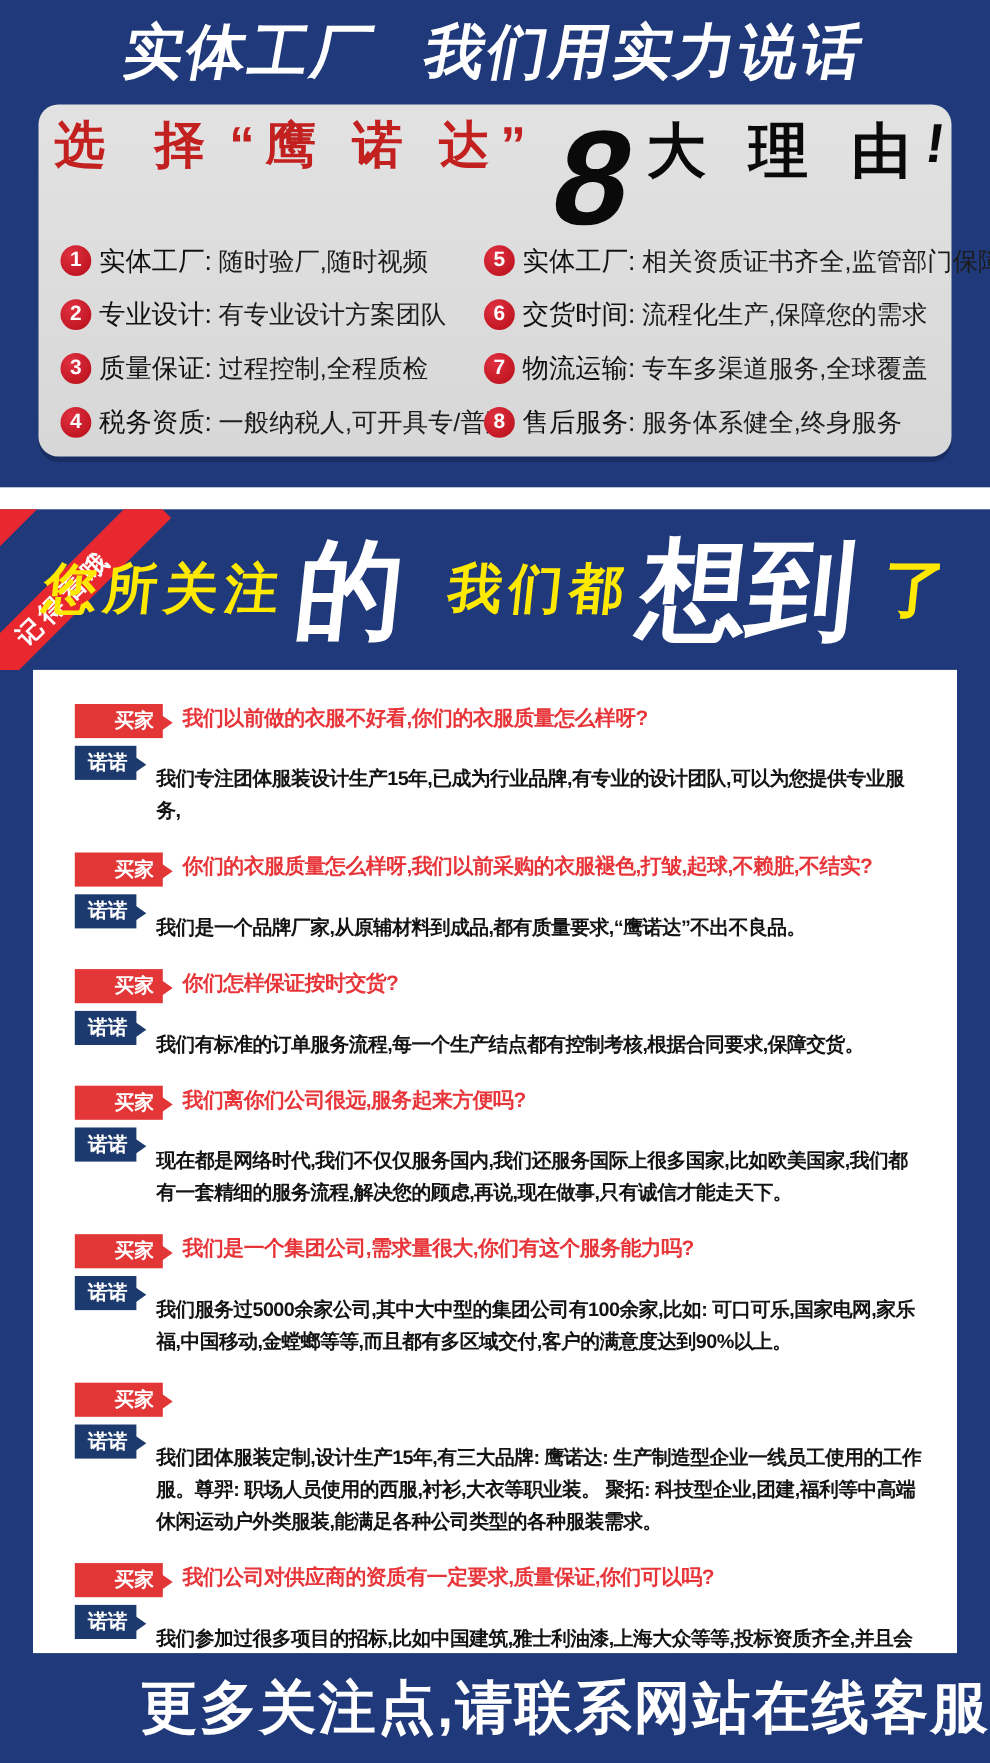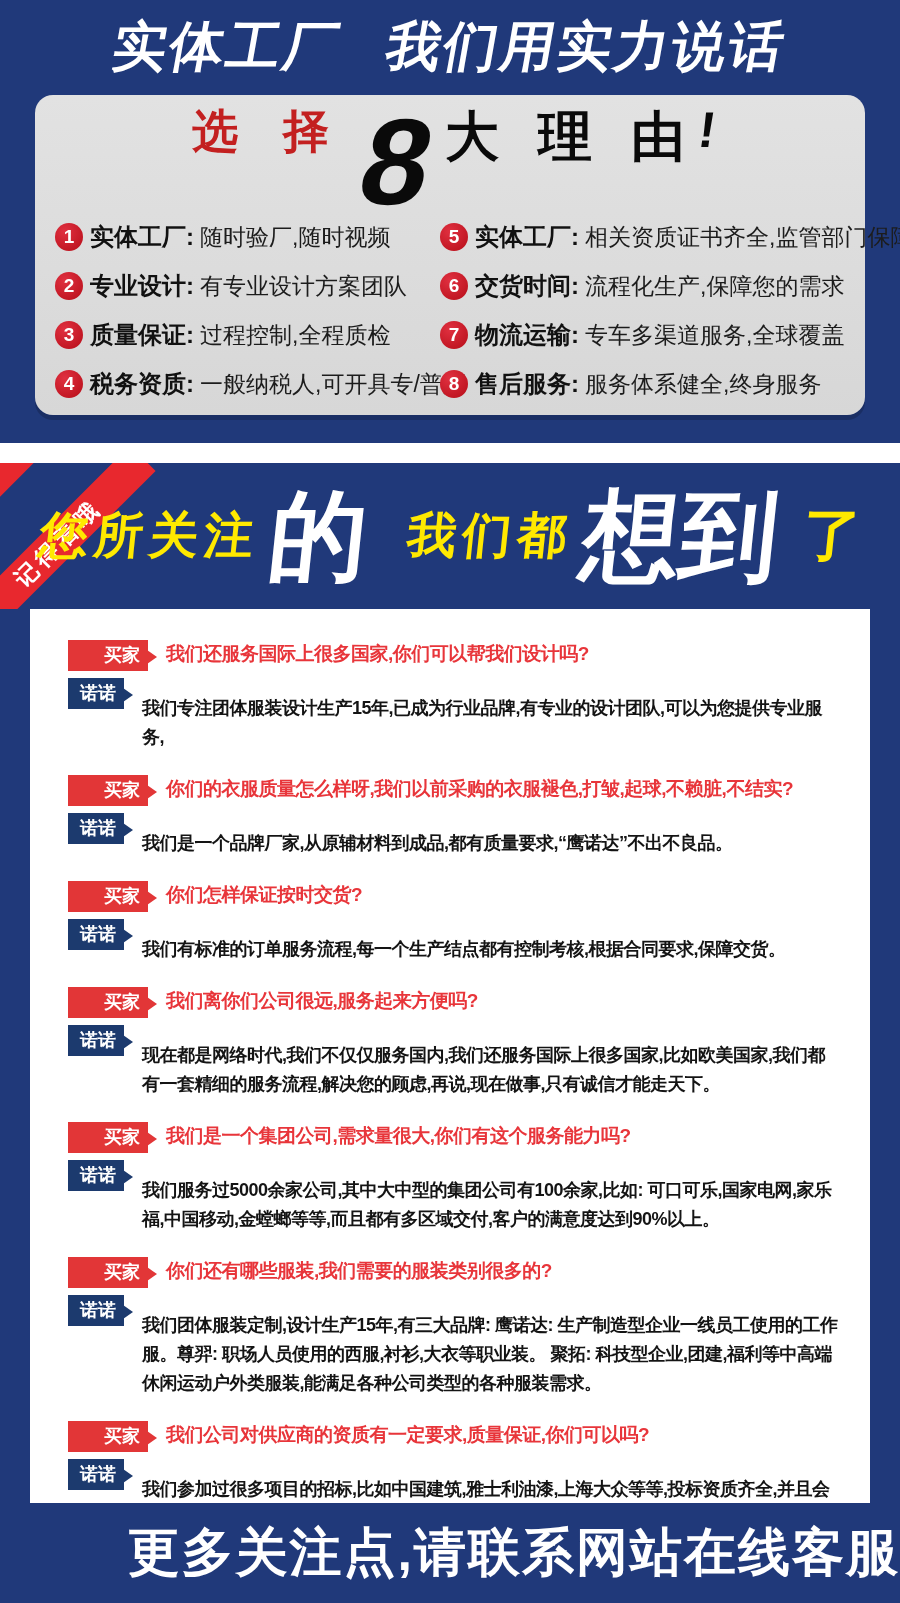--- a/index.html
+++ b/index.html
@@ -30,21 +30,21 @@
   .reasons-grid {
     display:grid; grid-template-columns:385px 1fr; grid-template-rows:repeat(4,auto);
     grid-auto-flow:column; row-gap:17px; padding-top:2px;
   }
   .reason { white-space:nowrap; display:flex; align-items:center; }
   .badge {
     width:28px; height:28px; border-radius:50%; background:radial-gradient(circle at 35% 30%,#e03040,#b60d18);
     color:#fff; font-size:19px; font-weight:bold; display:inline-flex; align-items:center; justify-content:center;
     margin-right:7px; flex-shrink:0;
   }
-  .reason-label { font-size:24px; font-weight:bold; color:#111; }
+  .reason-label { font-size:24px; font-weight:normal; color:#111; }
   .reason-desc { font-size:23px; color:#1c1c1c; margin-left:6px; }
 
   
   .white-band { height:20px; background:#ffffff; margin-top:28px; }
 
   
   .highlight { height:146px; position:relative; overflow:hidden; }
   .ribbon {
     position:absolute; left:-62px; top:62px; width:240px; height:36px; background:#e8282e;
     transform:rotate(-45deg); display:flex; align-items:center; justify-content:center;
@@ -89,20 +89,21 @@
 
 <div class="page">
 
   <header class="top-banner">
     <div class="slogan">实体工厂 我们用实力说话</div>
   </header>
 
   <section class="gray-box">
     <div class="reasons-title">
       <span class="t-red">选 择</span>
+      <span class="t-brand">“鹰 诺 达”</span>
       <span class="t-eight">8</span>
       <span class="t-black">大 理 由</span>
       <span class="t-exclaim">!</span>
     </div>
     <div class="reasons-grid">
       <div class="reason">
         <span class="badge">1</span>
         <span class="reason-label">实体工厂:</span>
         <span class="reason-desc">随时验厂,随时视频</span>
       </div>
@@ -158,21 +159,21 @@
       <span class="h-big">想到</span>
       <span class="h-last">了</span>
     </div>
   </section>
 
   <section class="content">
 
     <div class="qa-block">
       <div class="qa-row">
         <span class="tag tag-buyer">买家</span>
-        <p class="q-text">我们还服务国际上很多国家,你们可以帮我们设计吗?</p>
+        <p class="q-text">我们以前做的衣服不好看,你们的衣服质量怎么样呀?</p>
       </div>
       <div class="qa-row">
         <span class="tag tag-seller">诺诺</span>
         <p class="a-text">我们专注团体服装设计生产15年,已成为行业品牌,有专业的设计团队,可以为您提供专业服务,</p>
       </div>
     </div>
 
     <div class="qa-block">
       <div class="qa-row">
         <span class="tag tag-buyer">买家</span>
@@ -213,21 +214,20 @@
       </div>
       <div class="qa-row">
         <span class="tag tag-seller">诺诺</span>
         <p class="a-text">我们服务过5000余家公司,其中大中型的集团公司有100余家,比如: 可口可乐,国家电网,家乐福,中国移动,金螳螂等等,而且都有多区域交付,客户的满意度达到90%以上。</p>
       </div>
     </div>
 
     <div class="qa-block">
       <div class="qa-row">
         <span class="tag tag-buyer">买家</span>
-        <p class="q-text">你们还有哪些服装,我们需要的服装类别很多的?</p>
       </div>
       <div class="qa-row">
         <span class="tag tag-seller">诺诺</span>
         <p class="a-text">我们团体服装定制,设计生产15年,有三大品牌: 鹰诺达: 生产制造型企业一线员工使用的工作服。尊羿: 职场人员使用的西服,衬衫,大衣等职业装。 聚拓: 科技型企业,团建,福利等中高端休闲运动户外类服装,能满足各种公司类型的各种服装需求。</p>
       </div>
     </div>
 
     <div class="qa-block">
       <div class="qa-row">
         <span class="tag tag-buyer">买家</span>

